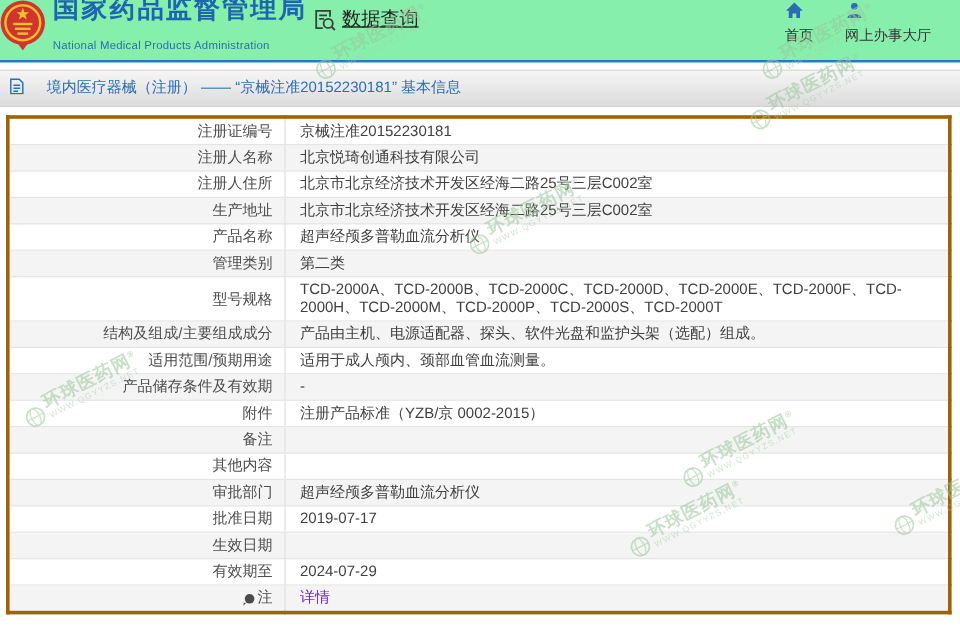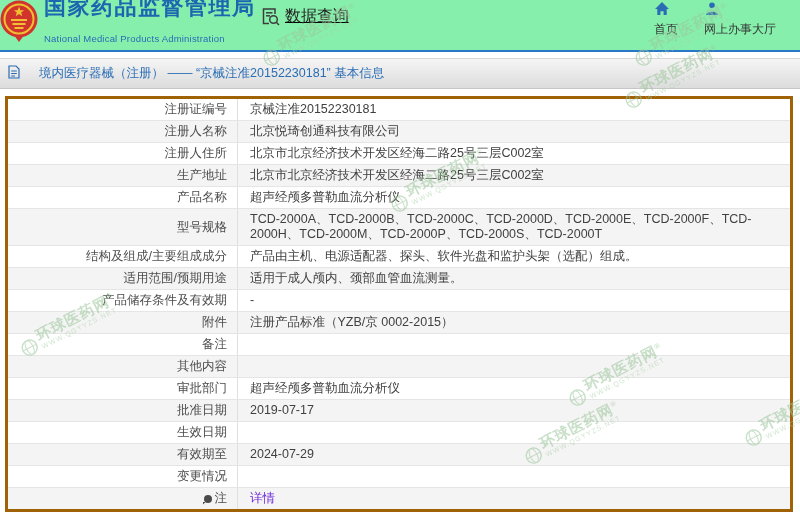--- a/index.html
+++ b/index.html
@@ -132,20 +132,24 @@
         </tr>
         <tr>
           <td class="cell-label">生产地址</td>
           <td class="cell-value">北京市北京经济技术开发区经海二路25号三层C002室</td>
         </tr>
         <tr>
           <td class="cell-label">产品名称</td>
           <td class="cell-value">超声经颅多普勒血流分析仪</td>
         </tr>
         <tr>
+          <td class="cell-label">管理类别</td>
+          <td class="cell-value">第二类</td>
+        </tr>
+        <tr>
           <td class="cell-label">型号规格</td>
           <td class="cell-value">TCD-2000A、TCD-2000B、TCD-2000C、TCD-2000D、TCD-2000E、TCD-2000F、TCD-2000H、TCD-2000M、TCD-2000P、TCD-2000S、TCD-2000T</td>
         </tr>
         <tr>
           <td class="cell-label">结构及组成/主要组成成分</td>
           <td class="cell-value">产品由主机、电源适配器、探头、软件光盘和监护头架（选配）组成。</td>
         </tr>
         <tr>
           <td class="cell-label">适用范围/预期用途</td>
           <td class="cell-value">适用于成人颅内、颈部血管血流测量。</td>
@@ -174,24 +178,20 @@
           <td class="cell-label">批准日期</td>
           <td class="cell-value">2019-07-17</td>
         </tr>
         <tr>
           <td class="cell-label">生效日期</td>
           <td class="cell-value"></td>
         </tr>
         <tr>
           <td class="cell-label">有效期至</td>
           <td class="cell-value">2024-07-29</td>
-        </tr>
-        <tr>
-          <td class="cell-label">变更情况</td>
-          <td class="cell-value"></td>
         </tr>
         <tr>
           <td class="cell-label"><span class="note-icon"></span>注</td>
           <td class="cell-value"><a class="detail" href="#">详情</a></td>
         </tr>
       </tbody>
   </table>
 </div>
 
 <div class="watermark" style="left: 268px; top: 46px;">

